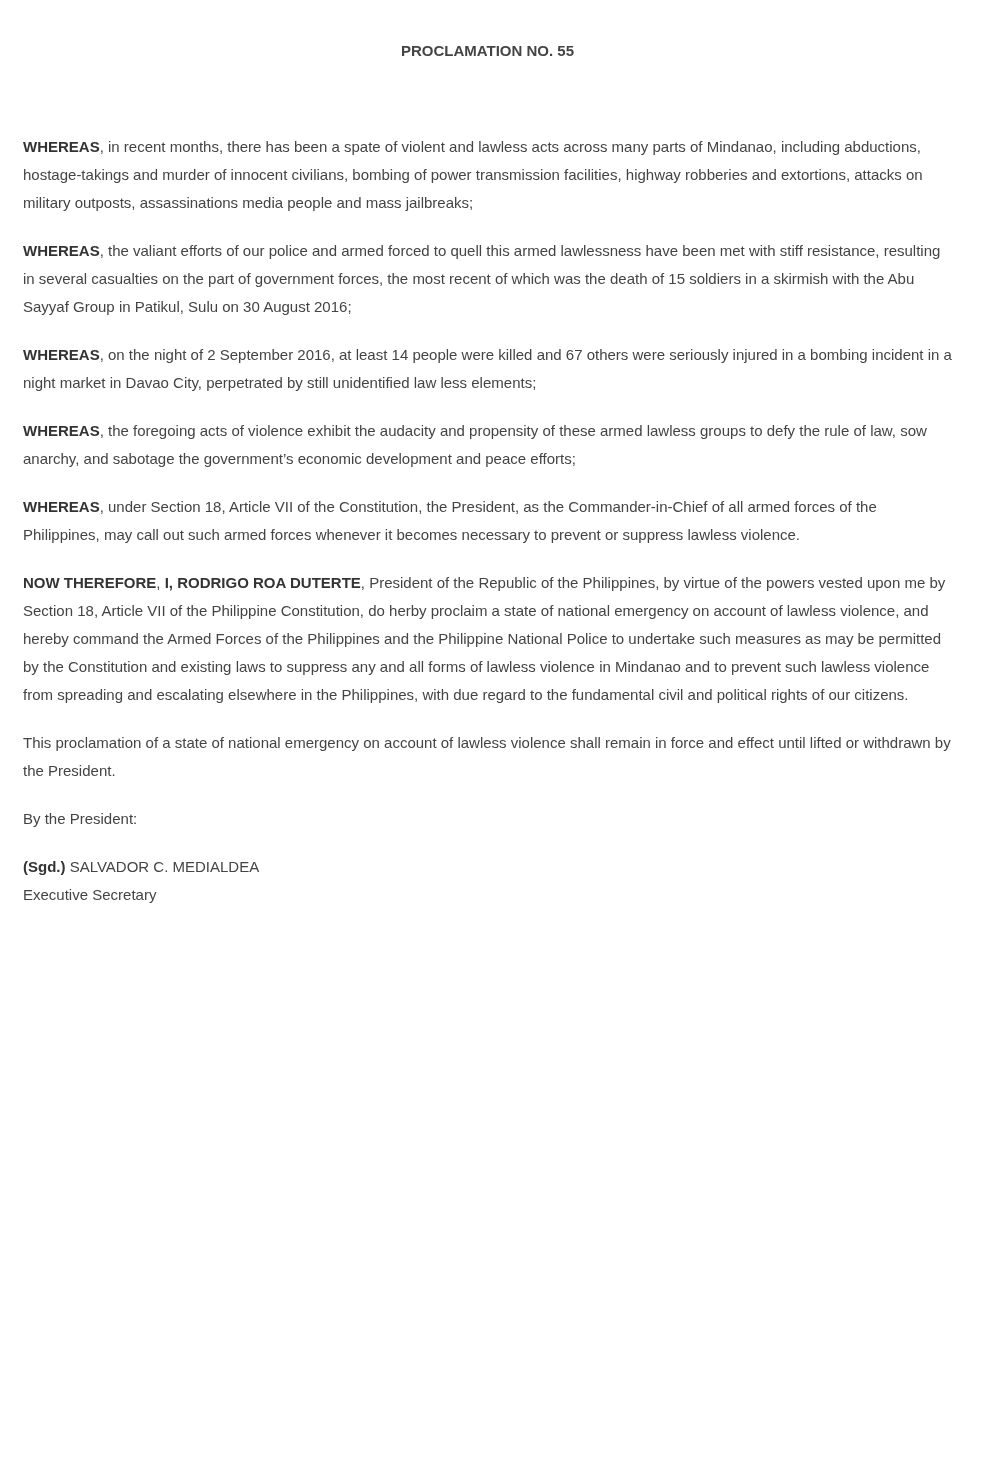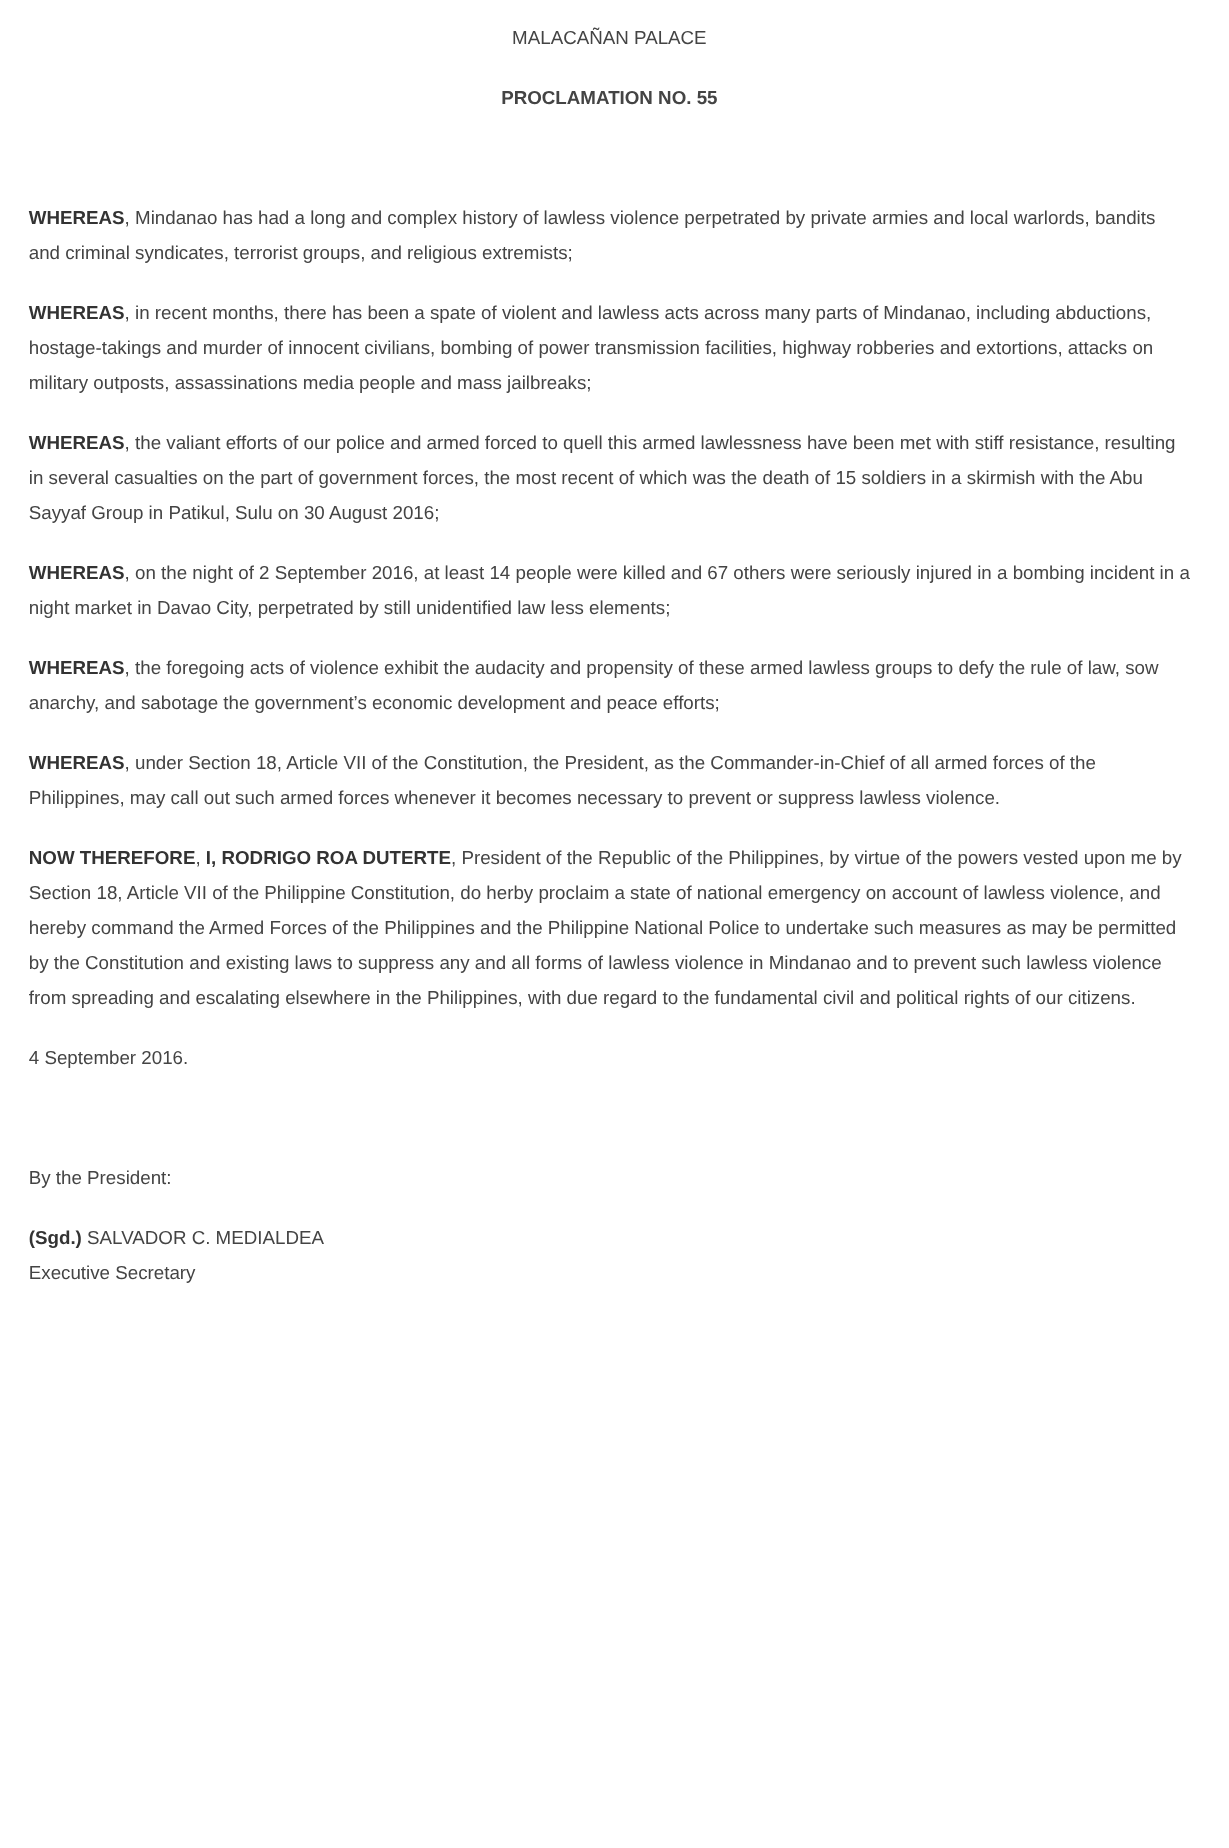--- a/index.html
+++ b/index.html
@@ -66,46 +66,44 @@
       font-weight: bold;
       color: #333333;
     }
   </style>
 </head>
 <body>
 
 <div class="doc">
 
   <div class="header-block">
-    <p class="center">MALACAÑAN PALACE</p>
     <p class="center proc-no">PROCLAMATION NO. 55</p>
   </div>
 
   <div class="title-block">
   </div>
 
   <div class="body-block">
 
-    <p class="para"><b>WHEREAS</b><span>, Mindanao has had a long and complex history of lawless violence perpetrated by private armies and local warlords, bandits and criminal syndicates, terrorist groups, and religious extremists;</span></p>
 
     <p class="para"><b>WHEREAS</b><span>, in recent months, there has been a spate of violent and lawless acts across many parts of Mindanao, including abductions, hostage-takings and murder of innocent civilians, bombing of power transmission facilities, highway robberies and extortions, attacks on military outposts, assassinations media people and mass jailbreaks;</span></p>
 
     <p class="para"><b>WHEREAS</b><span>, the valiant efforts of our police and armed forced to quell this armed lawlessness have been met with stiff resistance, resulting in several casualties on the part of government forces, the most recent of which was the death of 15 soldiers in a skirmish with the Abu Sayyaf Group in Patikul, Sulu on 30 August 2016;</span></p>
 
     <p class="para"><b>WHEREAS</b><span>, on the night of 2 September 2016, at least 14 people were killed and 67 others were seriously injured in a bombing incident in a night market in Davao City, perpetrated by still unidentified law less elements;</span></p>
 
     <p class="para"><b>WHEREAS</b><span>, the foregoing acts of violence exhibit the audacity and propensity of these armed lawless groups to defy the rule of law, sow anarchy, and sabotage the government’s economic development and peace efforts;</span></p>
 
 
     <p class="para"><b>WHEREAS</b><span>, under Section 18, Article VII of the Constitution, the President, as the Commander-in-Chief of all armed forces of the Philippines, may call out such armed forces whenever it becomes necessary to prevent or suppress lawless violence.</span></p>
 
     <p class="para"><b>NOW THEREFORE</b><span>, </span><b>I, RODRIGO ROA DUTERTE</b><span>, President of the Republic of the Philippines, by virtue of the powers vested upon me by Section 18, Article VII of the Philippine Constitution, do herby proclaim a state of national emergency on account of lawless violence, and hereby command the Armed Forces of the Philippines and the Philippine National Police to undertake such measures as may be permitted by the Constitution and existing laws to suppress any and all forms of lawless violence in Mindanao and to prevent such lawless violence from spreading and escalating elsewhere in the Philippines, with due regard to the fundamental civil and political rights of our citizens.</span></p>
 
+    <p class="para">This proclamation of a state of national emergency on account of lawless violence shall remain in force and effect until lifted or withdrawn by the President.</p>
 
-    <p class="para date">4 September 2016.</p>
 
 
     <div class="sig2-wrap">
       <p class="by">By the President:</p>
       <p><b class="sgd">(Sgd.)</b><span> SALVADOR C. MEDIALDEA</span></p>
       <p>Executive Secretary</p>
     </div>
 
   </div>
 </div>

